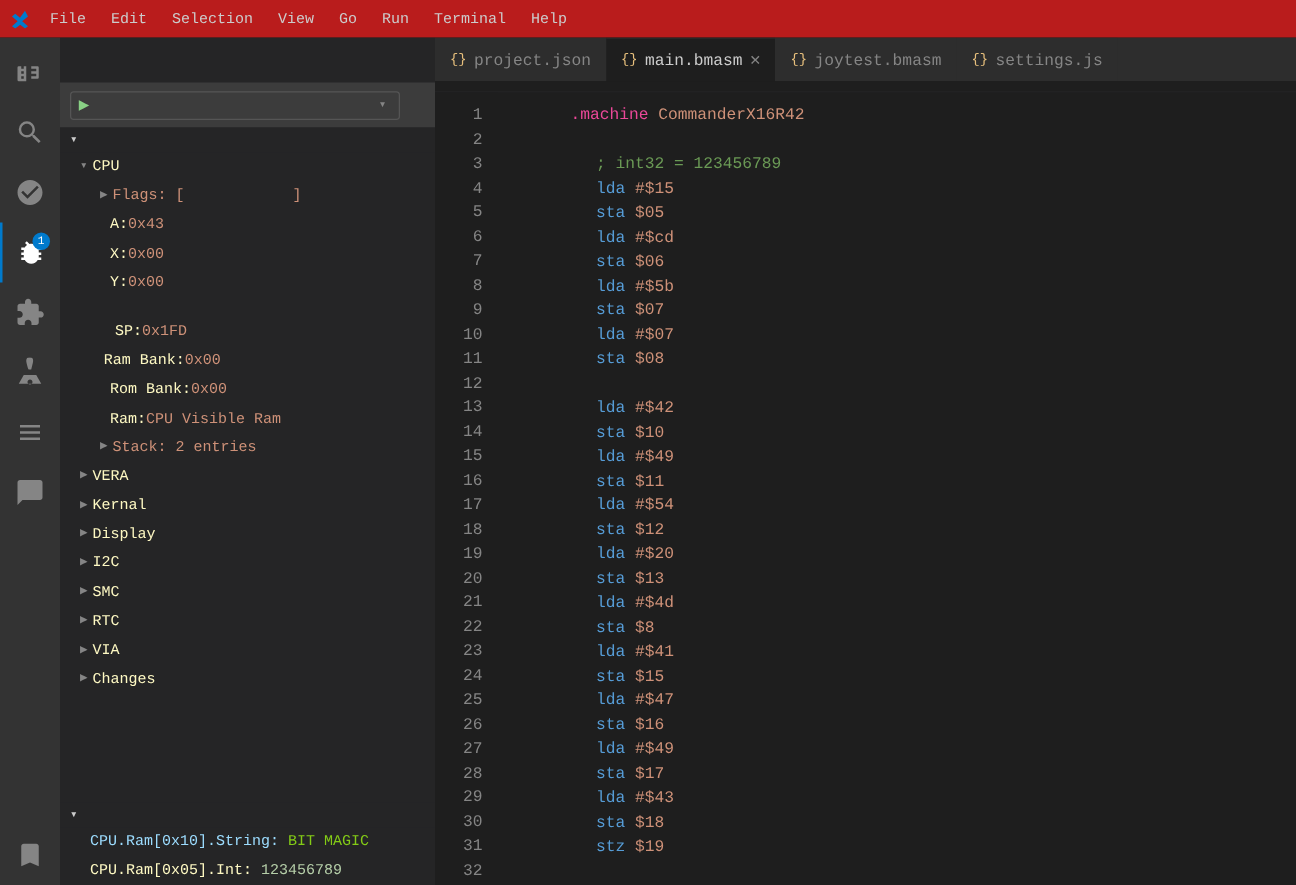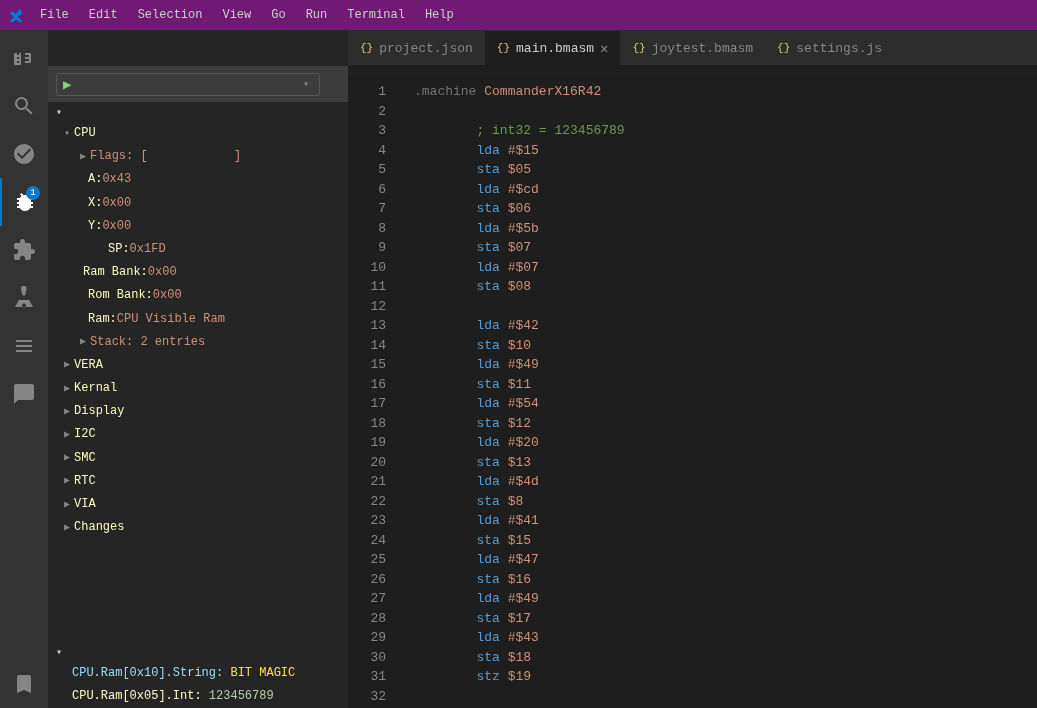--- a/index.html
+++ b/index.html
@@ -9,21 +9,21 @@
       color: #cccccc;
       font-size: 13px;
       overflow: hidden;
       width: 1037px;
       height: 708px;
       display: flex;
       flex-direction: column;
     }
     
     .title-bar {
-      background: #701a75;
+      background: #b91c1c;
       height: 30px;
       display: flex;
       align-items: center;
       justify-content: space-between;
       padding: 0 8px;
       flex-shrink: 0;
     }
     .title-bar-left {
       display: flex;
       align-items: center;
@@ -275,21 +275,21 @@
     .code-area::-webkit-scrollbar { width: 8px; height: 8px; }
     .code-area::-webkit-scrollbar-thumb { background: #424242; }
     .code-line {
       height: 19.5px;
       display: flex;
       align-items: center;
       padding: 0 16px;
       white-space: pre;
     }
     
-    .c-directive { color: #737373; }
+    .c-directive { color: #ec4899; margin-left: 42px; }
     .c-string { color: #ce9178; }
     .c-comment { color: #6a9955; }
     .c-instr { color: #569cd6; }
     .c-hex { color: #ce9178; }
   </style>
 </head>
 <body>
 
 <div class="title-bar">
   <div class="title-bar-left">
@@ -397,21 +397,21 @@
           <span style="color:#ce9178">0x43</span>
       </div>
       <div class="tree-item" style="padding-left: 40px;">
         <span class="var-name">X: </span>
           <span style="color:#ce9178">0x00</span>
       </div>
       <div class="tree-item" style="padding-left: 40px;">
         <span class="var-name">Y: </span>
           <span style="color:#ce9178">0x00</span>
       </div>
-      <div class="tree-item" style="padding-left: 60px;">
+      <div class="tree-item" style="padding-left: 44px; margin-top: 16px;">
         <span class="var-name">SP: </span>
           <span style="color:#ce9178">0x1FD</span>
       </div>
       <div class="tree-item" style="padding-left: 35px; text-align: center;">
         <span class="var-name">Ram Bank: </span>
           <span style="color:#ce9178">0x00</span>
       </div>
       <div class="tree-item" style="padding-left: 40px;">
         <span class="var-name">Rom Bank: </span>
           <span style="color:#ce9178">0x00</span>
@@ -458,21 +458,21 @@
         <span class="var-name">Changes</span>
       </div>
     </div>
 
     <div class="watch-panel">
       <div class="section-header">
         <span class="chevron">▾</span>
         <span></span>
       </div>
       <div class="watch-item">
-        <span style="color:#9cdcfe">CPU.Ram[0x10].String: </span><span style="color:#fde047">BIT MAGIC</span>
+        <span style="color:#9cdcfe">CPU.Ram[0x10].String: </span><span style="color:#84cc16">BIT MAGIC</span>
       </div>
       <div class="watch-item">
         <span style="color:#fef9c3">CPU.Ram[0x05].Int: </span><span style="color:#b5cea8">123456789</span>
       </div>
     </div>
   </div>
 
   <div class="editor-area">
 
     <div class="tab-bar">

